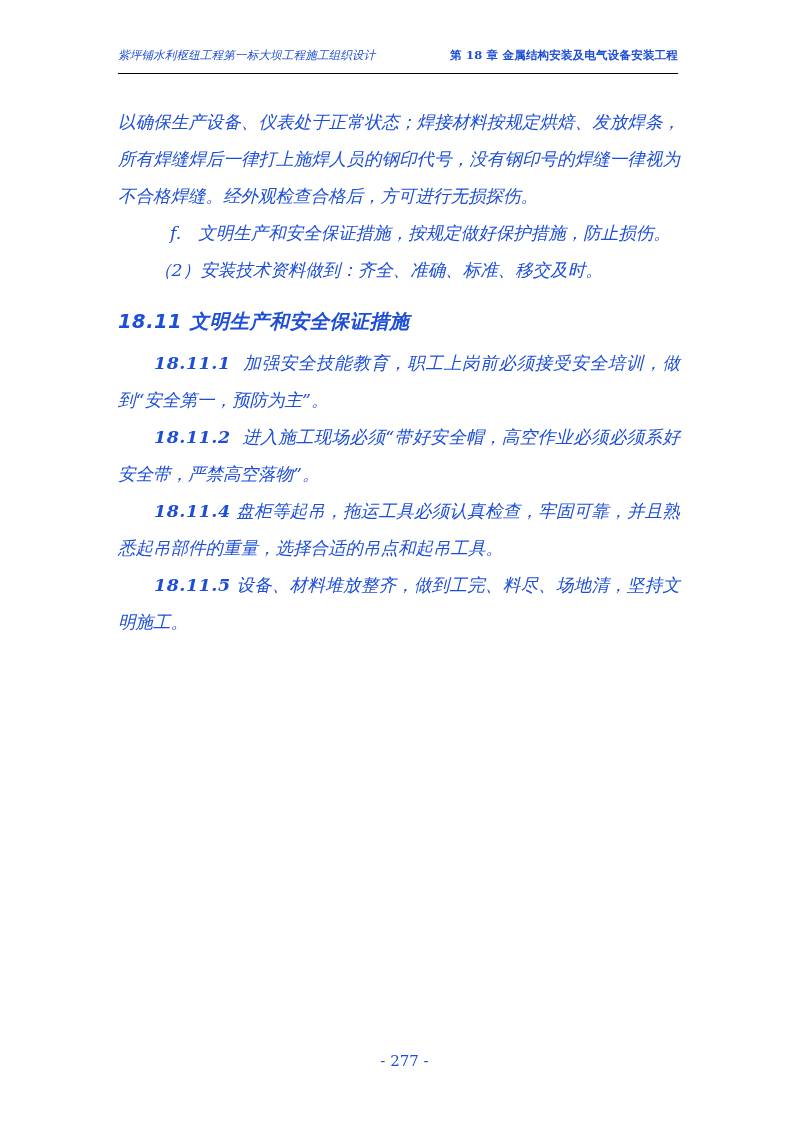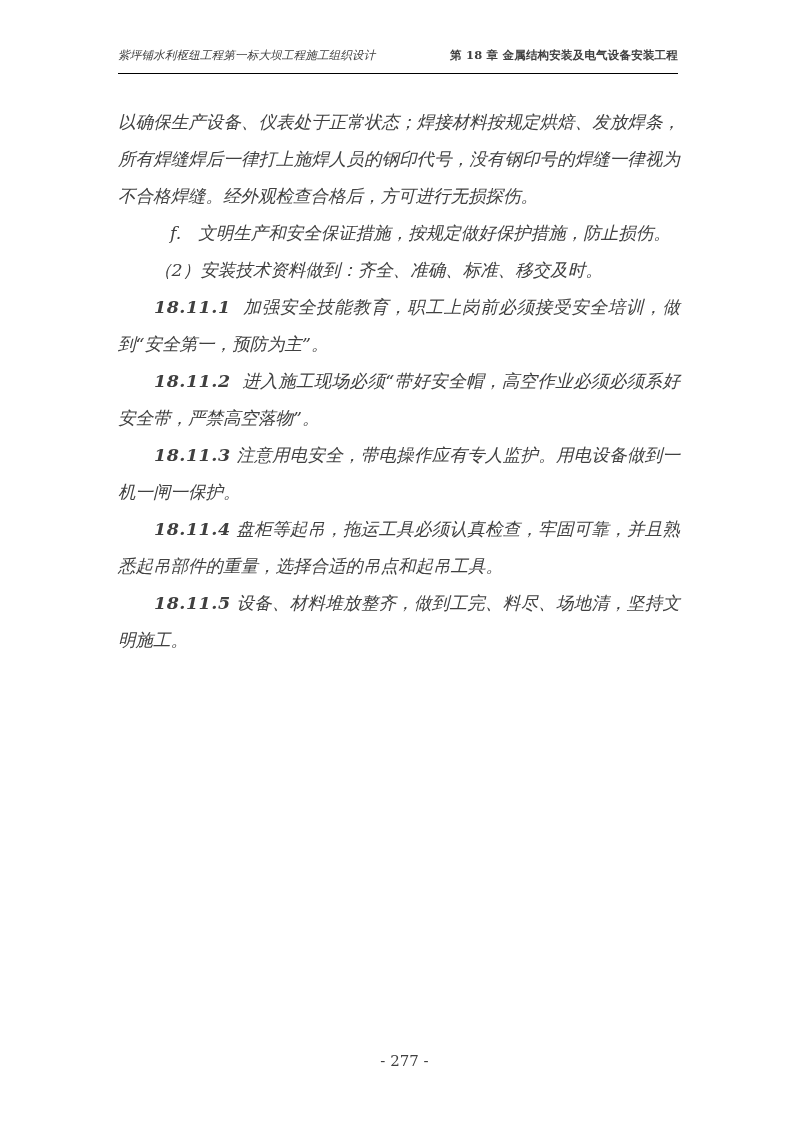--- a/index.html
+++ b/index.html
@@ -7,21 +7,21 @@
     padding: 0;
     background: #ffffff;
   }
   .page {
     position: relative;
     width: 793px;
     height: 1122px;
     background: #ffffff;
     margin: 0 auto;
     font-family: "DejaVu Serif", "Liberation Serif", serif;
-    color: #404040;
+    color: #1d4ed8;
     overflow: hidden;
   }
   .header {
     position: absolute;
     left: 118px;
     top: 48px;
     width: 560px;
     display: flex;
     justify-content: space-between;
     align-items: flex-end;
@@ -99,26 +99,26 @@
   <div class="header-rule"></div>
 
   <div class="body">
 
     <p>以确保生产设备、仪表处于正常状态；焊接材料按规定烘焙、发放焊条，所有焊缝焊后一律打上施焊人员的钢印代号，没有钢印号的焊缝一律视为不合格焊缝。经外观检查合格后，方可进行无损探伤。</p>
 
     <p class="indent-wide"><span>f.</span>&nbsp;&nbsp;&nbsp;<span>文明生产和安全保证措施，按规定做好保护措施，防止损伤。</span></p>
 
     <p class="indent">（2）安装技术资料做到：齐全、准确、标准、移交及时。</p>
 
+    <h2 class="sec-head">18.11  文明生产和安全保证措施</h2>
 
     <p class="indent"><span class="numlabel">18.11.1</span>&nbsp;&nbsp;<span>加强安全技能教育，职工上岗前必须接受安全培训，做到“安全第一，预防为主”。</span></p>
 
     <p class="indent"><span class="numlabel">18.11.2</span>&nbsp;&nbsp;<span>进入施工现场必须“带好安全帽，高空作业必须必须系好安全带，严禁高空落物”。</span></p>
 
-    <p class="indent"><span class="numlabel">18.11.3</span>&nbsp;<span>注意用电安全，带电操作应有专人监护。用电设备做到一机一闸一保护。</span></p>
 
     <p class="indent"><span class="numlabel">18.11.4</span>&nbsp;<span>盘柜等起吊，拖运工具必须认真检查，牢固可靠，并且熟悉起吊部件的重量，选择合适的吊点和起吊工具。</span></p>
 
     <p class="indent"><span class="numlabel">18.11.5</span>&nbsp;<span>设备、材料堆放整齐，做到工完、料尽、场地清，坚持文明施工。</span></p>
 
   </div>
 
   <div class="footer">
     <span>- 277 -</span>
   </div>

